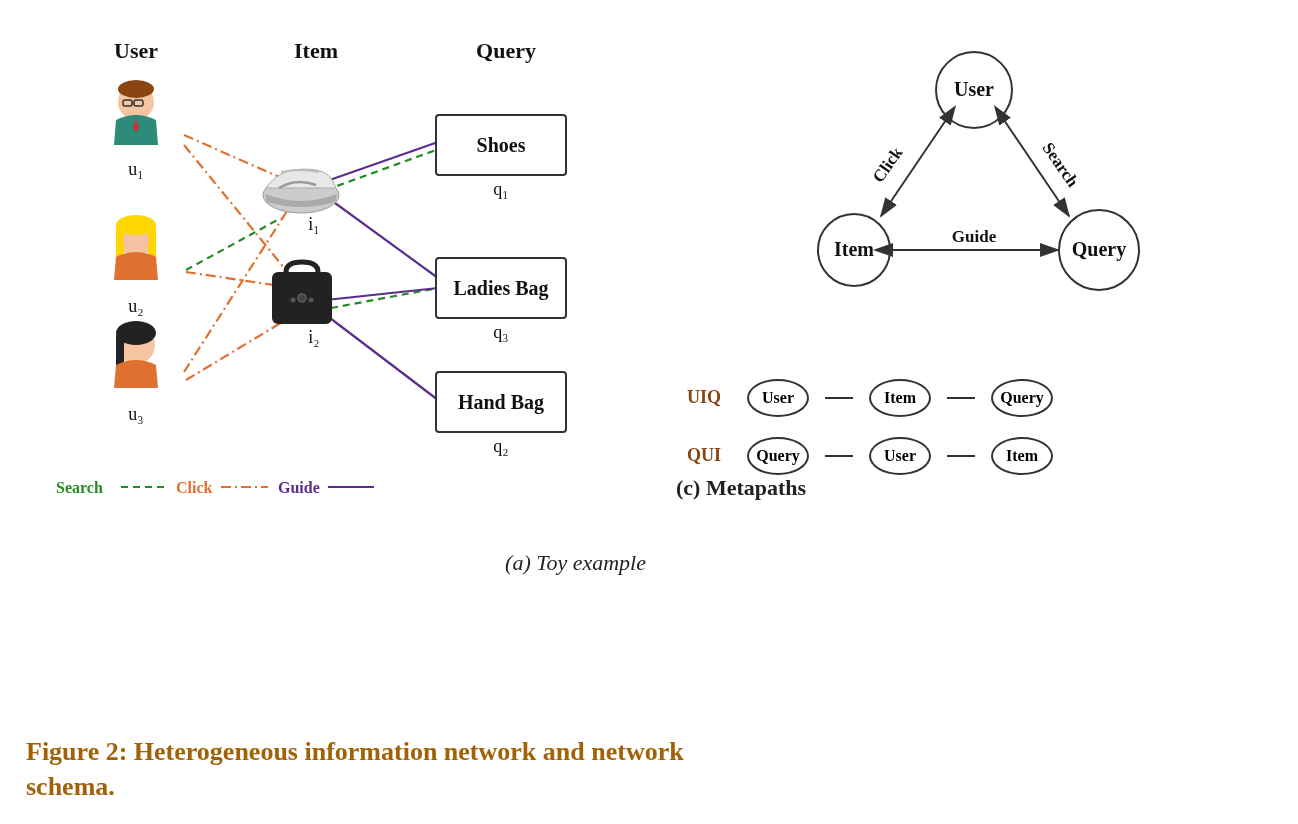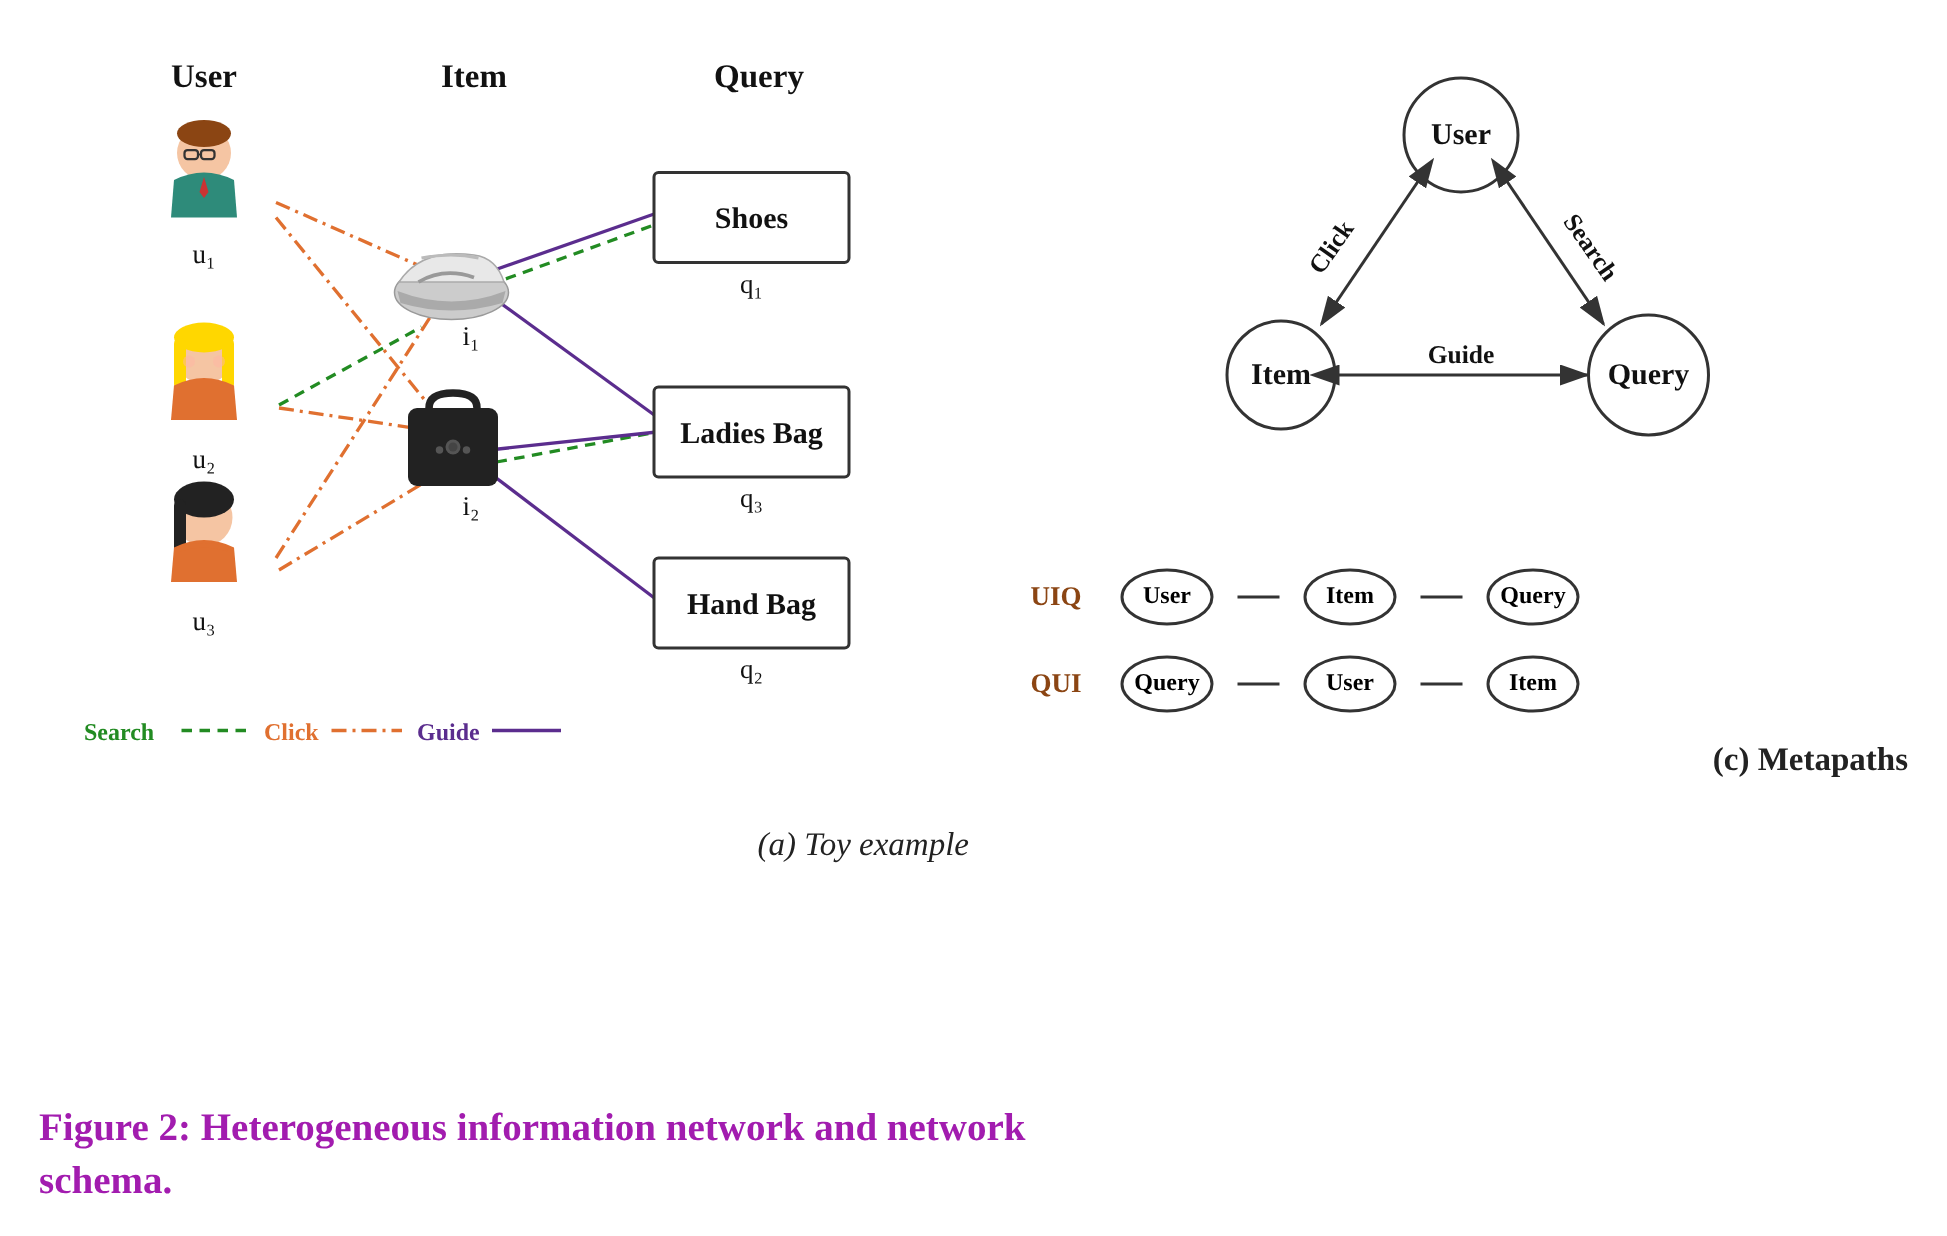--- a/index.html
+++ b/index.html
@@ -124,21 +124,21 @@
       width: 28px;
       height: 2px;
       background: #333;
     }
 
     
     .figure-caption {
       padding: 16px 0 0 0;
       font-size: 26px;
       font-weight: bold;
-      color: #a21caf;
+      color: #a16207;
       max-width: 700px;
       line-height: 1.35;
     }
   </style>
 </head>
 <body>
 
 <div class="main-container">
   <div class="diagrams-row">
 
@@ -322,20 +322,20 @@
 
           <div class="metapath-row">
             <span class="metapath-label">QUI</span>
             <div class="metapath-node">Query</div>
             <div class="metapath-line"></div>
             <div class="metapath-node">User</div>
             <div class="metapath-line"></div>
             <div class="metapath-node">Item</div>
           </div>
         </div>
-        <div class="panel-c-title" style="margin-top:18px; text-align:right;">(c) Metapaths</div>
+        <div class="panel-c-title" style="text-align:left;">(c) Metapaths</div>
       </div>
 
     </div>
   </div>
 
   <div class="figure-caption">Figure 2: Heterogeneous information network and network schema.</div>
 </div>
 
 </body></html>

